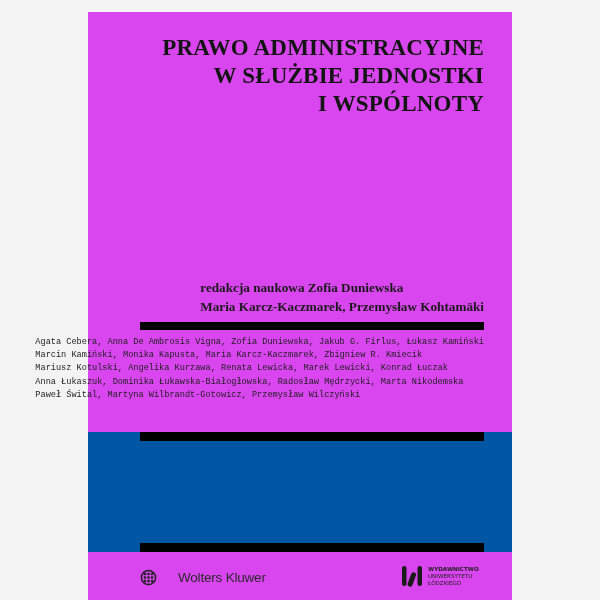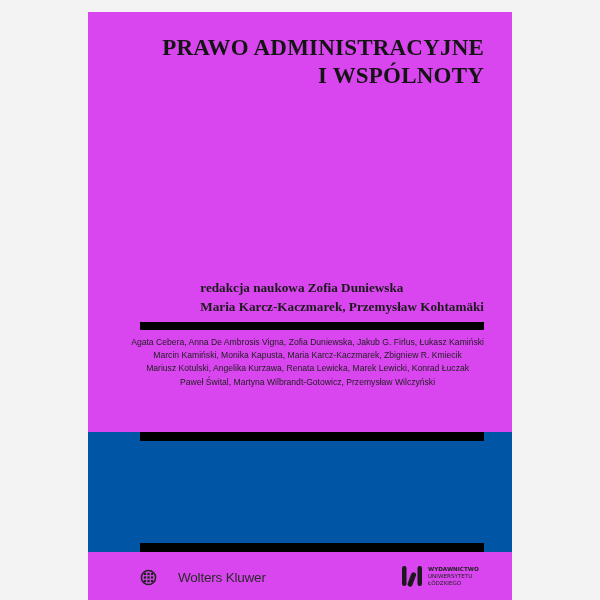--- a/index.html
+++ b/index.html
@@ -7,22 +7,22 @@
   .cover { position: absolute; left: 88px; top: 12px; width: 424px; height: 600px; background: #d946ef; }
   .title { position: absolute; right: 28px; top: 22px; text-align: right;
     font-family: "Liberation Serif", "DejaVu Serif", serif; font-weight: bold;
     font-size: 23px; line-height: 28px; color: #141414; letter-spacing: 0.2px; }
   .title div { white-space: nowrap; }
   .editors { position: absolute; right: 28px; top: 266px; 
     font-family: "Liberation Serif", "DejaVu Serif", serif; font-weight: bold;
     font-size: 13.2px; line-height: 19px; color: #1a1a1a; white-space: nowrap; }
   .bar { position: absolute; left: 52px; width: 344px; background: #000; }
   .bar-top { top: 310px; height: 8px; }
-  .contributors { position: absolute; right: 28px; top: 324px; text-align: center;
-    font-family: Liberation Sans, sans-serif;
+  .contributors { position: absolute; right: 28px; top: 324px; text-align: left;
+    font-family: Liberation Mono, monospace;
     font-size: 8.6px; line-height: 13.2px; color: #1e1e1e; }
   .contributors div { white-space: nowrap; }
   .band { position: absolute; left: 0; top: 420px; width: 424px; height: 120px; background: #0055a5; }
   .band-bar { position: absolute; left: 52px; width: 344px; height: 9px; background: #000; }
   .band-bar.t { top: 0; }
   .band-bar.b { bottom: 0; }
   .wk { position: absolute; left: 52px; top: 557px; display: flex; align-items: center; }
   .wk-icon { width: 17px; height: 17px; }
   .wk-text { font-family: "Liberation Sans", "DejaVu Sans", sans-serif; font-size: 13.5px;
     color: #2a2a2a; margin-left: 21px; letter-spacing: -0.2px; }
@@ -31,34 +31,36 @@
   .wu-text { margin-left: 5px; font-family: "DejaVu Sans", sans-serif; font-size: 5.6px;
     line-height: 7px; color: #222; }
   .wu-text .l1 { font-weight: bold; }
 </style>
 </head>
 <body>
 
 <div class="cover">
   <div class="title">
     <div>PRAWO ADMINISTRACYJNE</div>
+    <div>W SŁUŻBIE JEDNOSTKI</div>
     <div>I WSPÓLNOTY</div>
   </div>
 
   <div class="editors">
     <div>redakcja naukowa Zofia Duniewska</div>
     <div>Maria Karcz-Kaczmarek, Przemysław Kohtamäki</div>
   </div>
 
   <div class="bar bar-top"></div>
 
   <div class="contributors">
     <div>Agata Cebera, Anna De Ambrosis Vigna, Zofia Duniewska, Jakub G. Firlus, Łukasz Kamiński</div>
     <div>Marcin Kamiński, Monika Kapusta, Maria Karcz-Kaczmarek, Zbigniew R. Kmiecik</div>
     <div>Mariusz Kotulski, Angelika Kurzawa, Renata Lewicka, Marek Lewicki, Konrad Łuczak</div>
+    <div>Anna Łukaszuk, Dominika Łukawska-Białogłowska, Radosław Mędrzycki, Marta Nikodemska</div>
     <div>Paweł Śwital, Martyna Wilbrandt-Gotowicz, Przemysław Wilczyński</div>
   </div>
 
   <div class="band">
     <div class="band-bar t"></div>
     <div class="band-bar b"></div>
   </div>
 
   <div class="wk">
     <svg class="wk-icon" viewBox="0 0 18 18">

